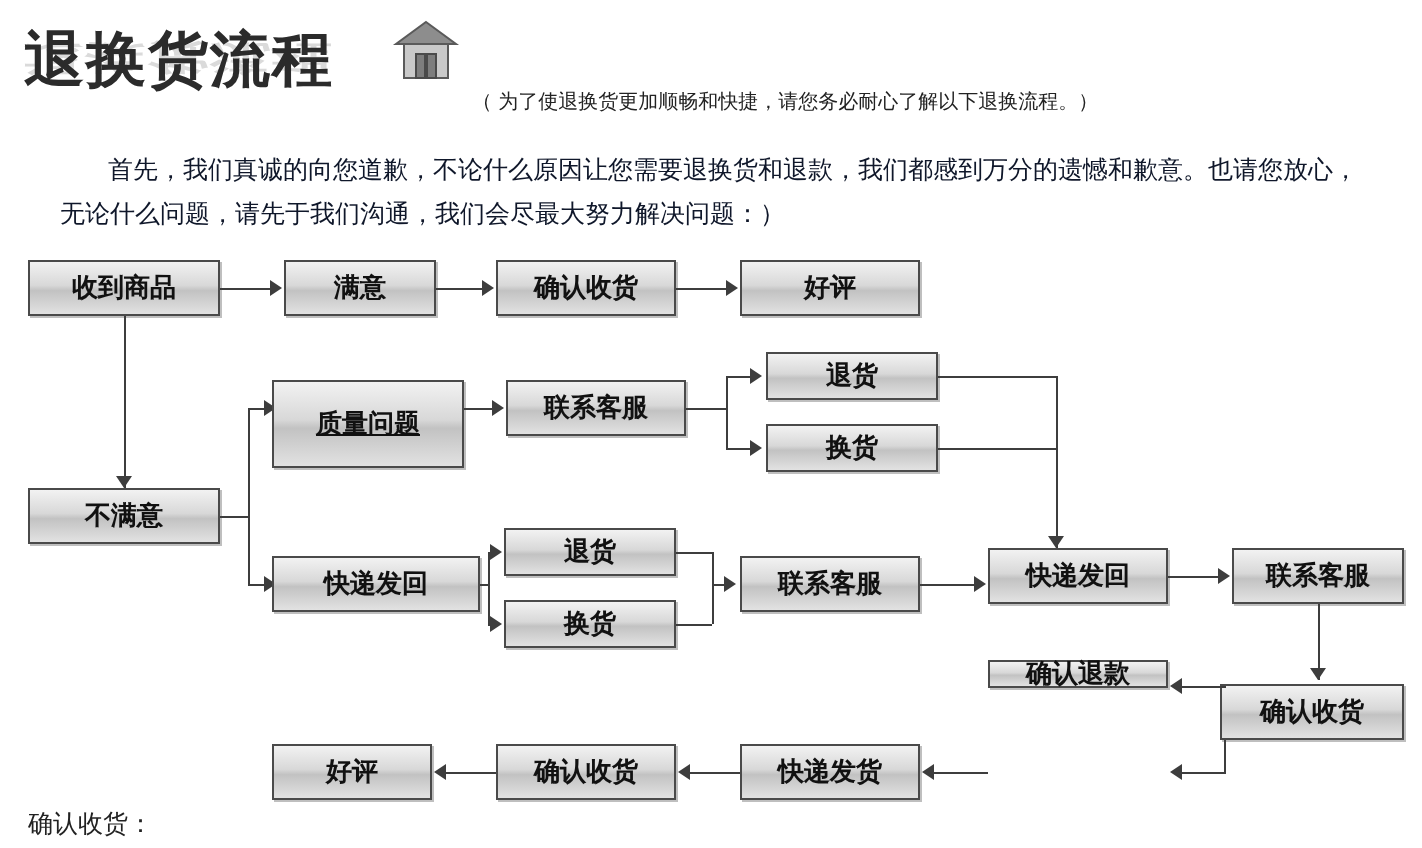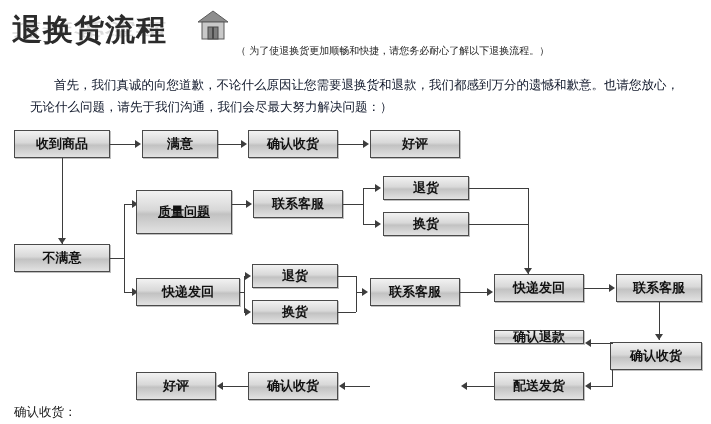--- a/index.html
+++ b/index.html
@@ -154,21 +154,21 @@
   <div class="arrow right" style="left:487px;top:288px;"></div>
 
   <div class="line h" style="left:584px;top:288px;width:25px;"></div>
   <div class="arrow right" style="left:609px;top:284px;"></div>
 
   <div class="line v" style="left:659px;top:302px;height:38px;"></div>
   <div class="arrow down" style="left:655px;top:334px;"></div>
 
   <div class="box" style="left:494px;top:330px;width:90px;height:14px;">确认退款</div>
   <div class="box" style="left:610px;top:342px;width:92px;height:28px;">确认收货</div>
-  <div class="box" style="left:494px;top:372px;width:90px;height:28px;">配送发货</div>
+  <div class="box" style="left:370px;top:372px;width:90px;height:28px;">快递发货</div>
   <div class="box" style="left:248px;top:372px;width:90px;height:28px;">确认收货</div>
   <div class="box" style="left:136px;top:372px;width:80px;height:28px;">好评</div>
 
   <div class="line h" style="left:591px;top:343px;width:22px;"></div>
   <div class="line v" style="left:591px;top:343px;height:1px;"></div>
   <div class="arrow left" style="left:585px;top:339px;"></div>
 
   <div class="line h" style="left:591px;top:386px;width:22px;"></div>
   <div class="line v" style="left:612px;top:370px;height:16px;"></div>
   <div class="arrow left" style="left:585px;top:382px;"></div>

